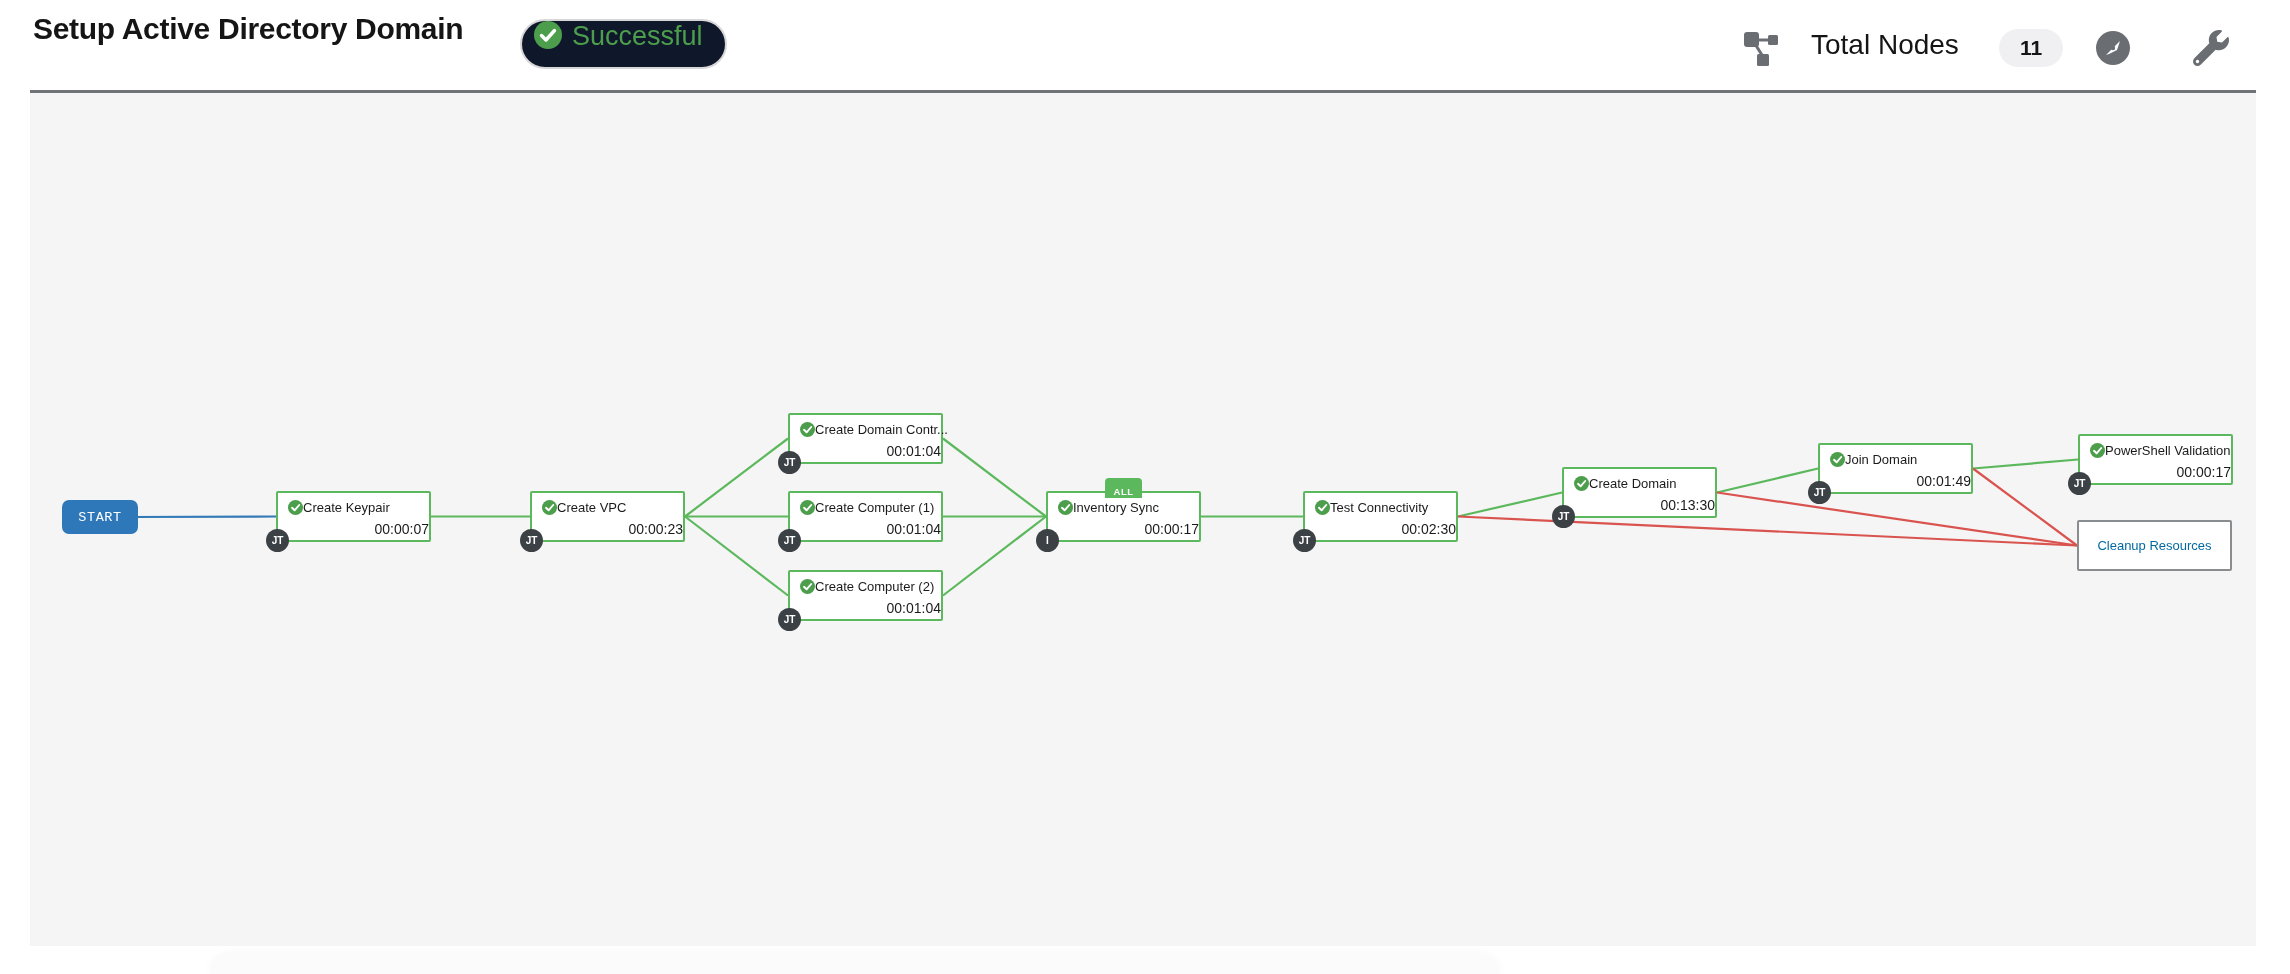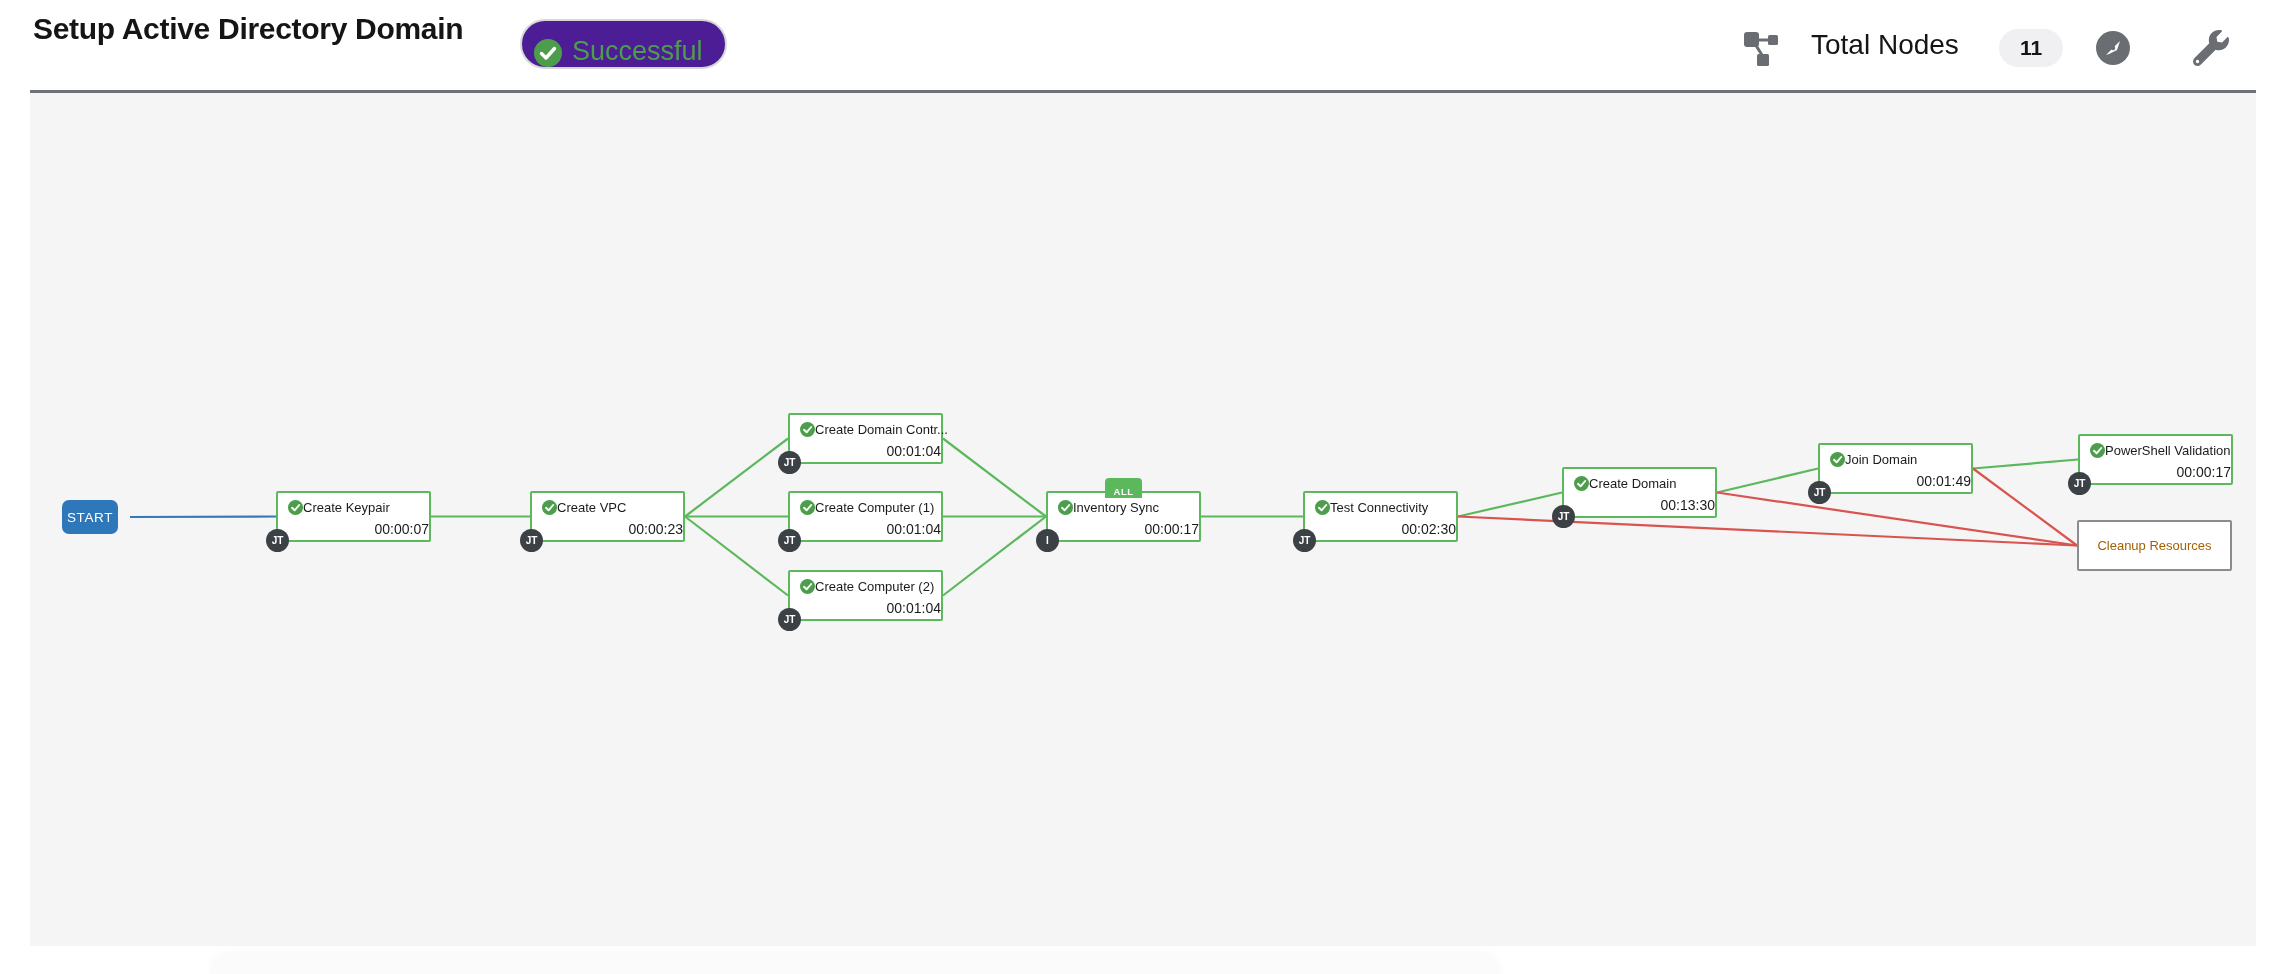--- a/index.html
+++ b/index.html
@@ -3,21 +3,21 @@
 <meta charset="utf-8">
 <style>
   * { margin:0; padding:0; box-sizing:border-box; }
   html,body { width:2290px; height:974px; background:#ffffff; overflow:hidden;
               font-family:"Liberation Sans", sans-serif; }
 
   
   .page-title { position:absolute; left:33px; top:12px; font-size:30px; font-weight:700;
                 color:#151515; letter-spacing:-0.3px; }
   .status-pill { position:absolute; left:520px; top:19px; height:50px; border:2px solid #d7d7d7;
-                 border-radius:26px; background:#4c1d95; display:flex; align-items:flex-end;
+                 border-radius:26px; background:#0f172a; display:flex; align-items:flex-start;
                  gap:10px; padding:0 22px 0 12px; }
   .status-pill .txt { font-size:27px; color:#4d9e4c; }
   .hdr-icon { position:absolute; cursor:pointer; }
   .total-nodes-label { position:absolute; left:1811px; top:29px; font-size:28px; color:#151515; }
   .count-pill { position:absolute; left:1999px; top:29px; width:64px; height:38px;
                 background:#f0f0f2; border-radius:19px; display:flex; align-items:center;
                 justify-content:center; font-size:21px; font-weight:600; color:#151515; }
   .divider { position:absolute; left:30px; top:90px; width:2226px; height:3px; background:#6f7377; }
 
   
@@ -25,21 +25,21 @@
   .canvas svg.edges { position:absolute; left:0; top:0; }
 
   .wf-node { position:absolute; width:155px; height:51px; background:#ffffff;
              border:2px solid #5cb85c; border-radius:2px; cursor:pointer; }
   .wf-node.pending { border-color:#8a8d90; }
   .wf-node .row { position:absolute; left:10px; top:7px; display:flex; align-items:center; }
   .wf-node .lbl { font-size:13px; color:#1b1b1b; white-space:nowrap; }
   .wf-node .elapsed { position:absolute; top:28px; left:0; width:100%; text-align:right;
                       font-size:14px; color:#1b1b1b; }
   .wf-node .center-lbl { position:absolute; inset:0; display:flex; align-items:center;
-                         justify-content:center; font-size:13px; color:#a16207; }
+                         justify-content:center; font-size:13px; color:#0369a1; }
   .wf-node .mini-badge { position:absolute; left:-12px; bottom:-12px; width:23px; height:23px;
                          border-radius:50%; background:#3c4146; color:#fff; font-size:10px;
                          font-weight:700; display:flex; align-items:center; justify-content:center; }
   .wf-node .all-tag { position:absolute; top:-15px; left:50%; transform:translateX(-50%);
                       background:#5cb85c; color:#fff; font-size:9.5px; font-weight:700;
                       padding:8px 9px 1px; border-radius:4px 4px 0 0; letter-spacing:0.5px; }
   .start-node { position:absolute; background:#2e77b8; color:#fff; border-radius:7px;
                 display:flex; align-items:center; justify-content:center; font-size:13.5px;
                 letter-spacing:0.6px; cursor:pointer; }
 
@@ -95,21 +95,21 @@
       <line x1="913" y1="423.5" x2="1016" y2="423.5" stroke="#5cb85c" stroke-width="2.2"></line>
       <line x1="913" y1="502.5" x2="1016" y2="423.5" stroke="#5cb85c" stroke-width="2.2"></line>
       <line x1="1171" y1="423.5" x2="1273" y2="423.5" stroke="#5cb85c" stroke-width="2.2"></line>
       <line x1="1428" y1="423.5" x2="1532" y2="399.5" stroke="#5cb85c" stroke-width="2.2"></line>
       <line x1="1428" y1="423.5" x2="2047" y2="452.5" stroke="#d9534f" stroke-width="2.2"></line>
       <line x1="1687" y1="399.5" x2="1788" y2="375.5" stroke="#5cb85c" stroke-width="2.2"></line>
       <line x1="1687" y1="399.5" x2="2047" y2="452.5" stroke="#d9534f" stroke-width="2.2"></line>
       <line x1="1943" y1="375.5" x2="2048" y2="366.5" stroke="#5cb85c" stroke-width="2.2"></line>
       <line x1="1943" y1="375.5" x2="2047" y2="452.5" stroke="#d9534f" stroke-width="2.2"></line>
     </svg>
-    <div class="start-node" style="left: 32px; top: 407px; width: 56px; height: 34px;">START</div>
+    <div class="start-node" style="left: 32px; top: 407px; width: 76px; height: 34px; font-family: Liberation Mono, monospace;">START</div>
     <div class="wf-node" style="left: 246px; top: 398px;">
       <div class="row">
         <svg width="15" height="15" viewBox="0 0 15 15">
           <circle cx="7.5" cy="7.5" r="7.5" fill="#4d9e4c"></circle>
           <polyline points="4,7.8 6.6,10.3 11.2,5" fill="none" stroke="#fff" stroke-width="1.9" stroke-linecap="round" stroke-linejoin="round"></polyline>
         </svg>
         <span class="lbl">Create Keypair</span>
       </div>
       <div class="elapsed">00:00:07</div>
       <div class="mini-badge">JT</div>

